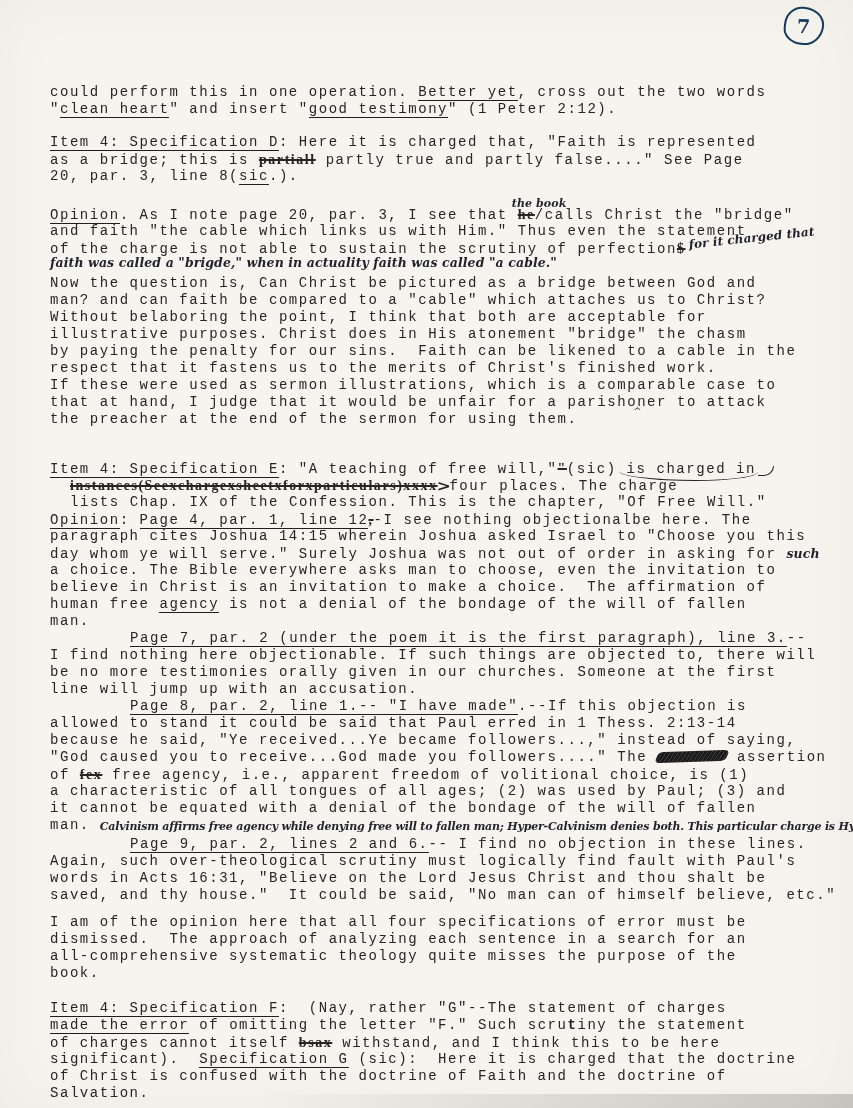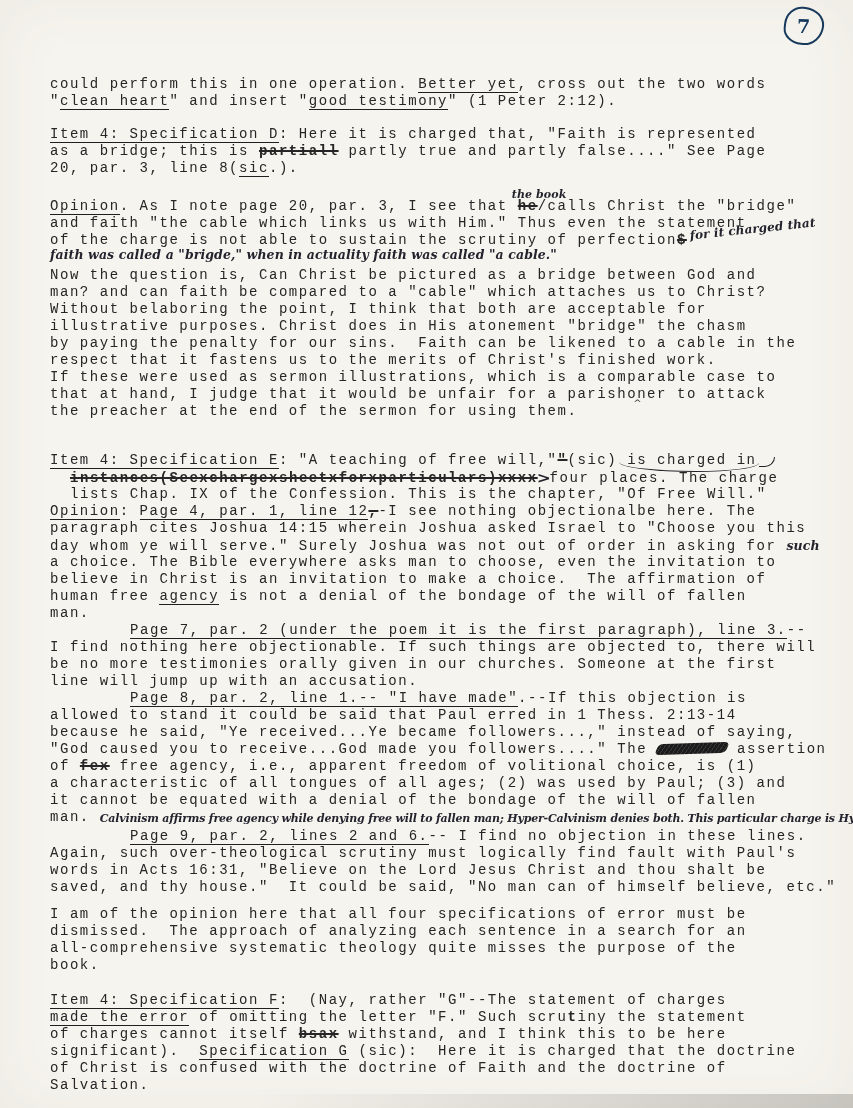--- a/index.html
+++ b/index.html
@@ -11,30 +11,30 @@
     box-shadow:inset 0 0 60px rgba(90,80,60,0.06);
     overflow:hidden;
     color:var(--typed,#262626);
   }
   .page::after{
     content:"";position:absolute;bottom:0;left:30%;right:0;height:14px;
     background:linear-gradient(to right,rgba(0,0,0,0),rgba(120,118,112,0.35));
     pointer-events:none;
   }
   #doc{
-    position:absolute;top:76px;left:50px;right:0;
+    position:absolute;top:84px;left:50px;right:0;
     font-family:"Liberation Mono","DejaVu Sans Mono",monospace;
     font-size:14px;line-height:17px;letter-spacing:1.55px;
     white-space:pre;
   }
   .line{height:17px;}
   .line.hwline{height:14px;line-height:13px;}
   .t{}
   .ul{border-bottom:1.6px solid #1f1f1f;}
-  .xo{font-weight:700;text-decoration:line-through;text-decoration-thickness:1.6px;}
+  .xo{font-weight:700;text-decoration:line-through;text-decoration-thickness:1.6px;font-family:Liberation Serif, serif;}
   .bo{font-weight:700;}
   .uc{position:relative;}
   .uc::after{content:"";position:absolute;left:-8px;right:-2px;bottom:-4px;height:9px;
     border-bottom:1.7px solid #22222a;border-radius:0 0 45% 55%/0 0 90% 100%;}
   .hw{
     font-family:"DejaVu Serif","Liberation Serif",serif;
     font-style:italic;font-weight:600;
     color:var(--pen,#23232e);
     font-size:12.5px;letter-spacing:0.1px;
   }

